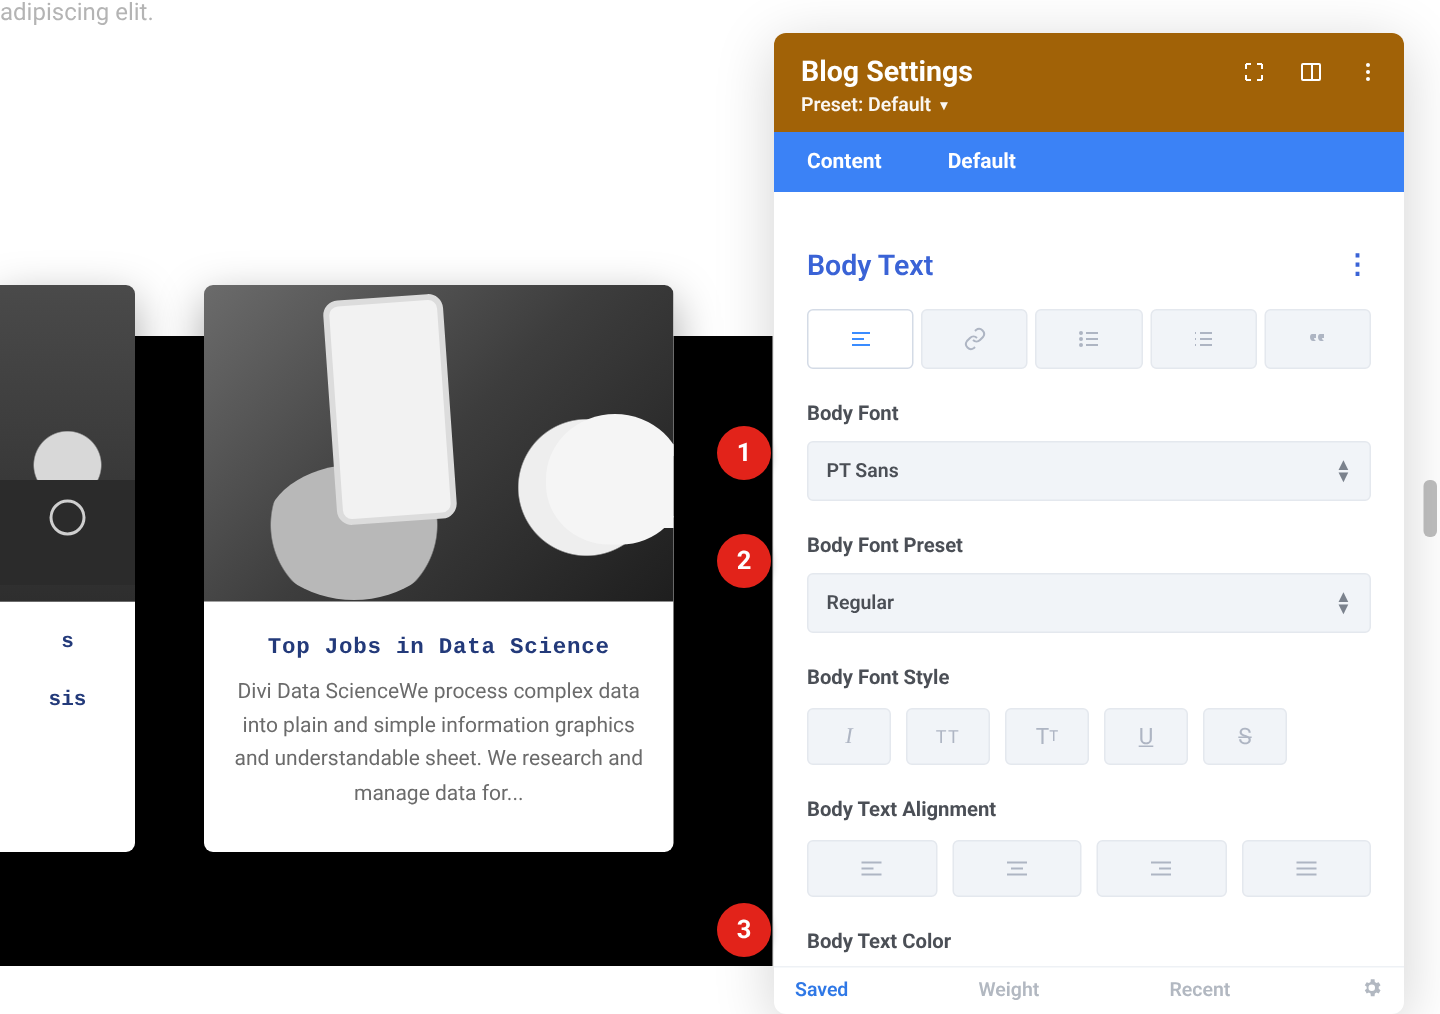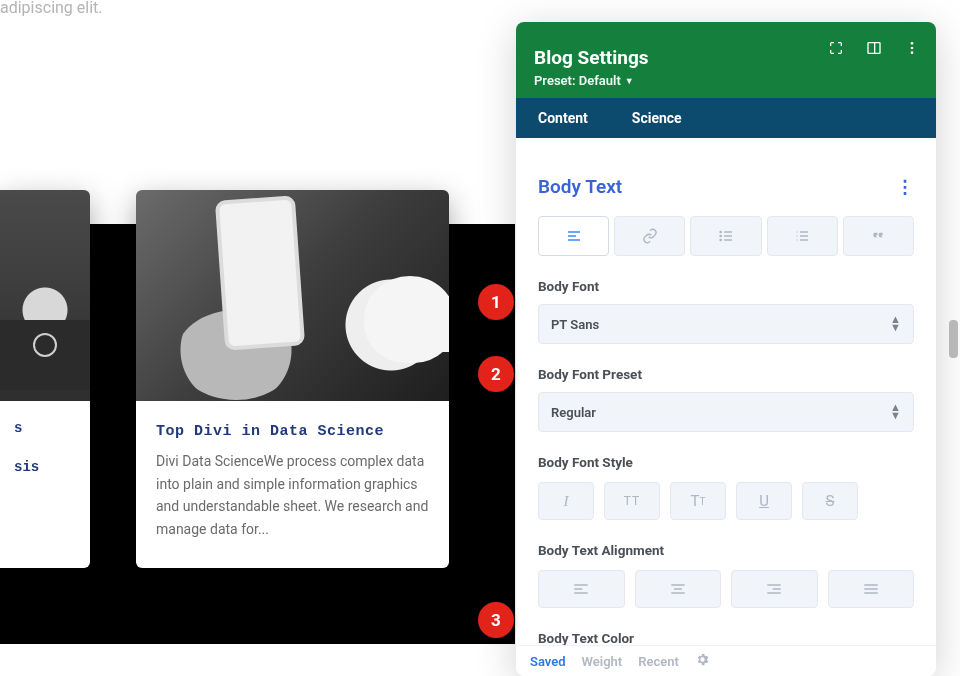--- a/index.html
+++ b/index.html
@@ -1,20 +1,20 @@
 <!DOCTYPE html>
 <html><head>
 <meta charset="utf-8">
 <style>
   * { box-sizing: border-box; margin: 0; padding: 0; }
   html, body { width: 960px; height: 676px; overflow: hidden; font-family: -apple-system, "Segoe UI", Roboto, "Helvetica Neue", Arial, sans-serif; background:#fff; }
   body { position: relative; }
 
   
-  .preview { position:absolute; left:0; top:0; width:515px; height:536px; background:#fff; }
+  .preview { position:absolute; left:0; top:0; width:515px; height:536px; background:#fff;text-align:center; }
   .preview-top-text { position:absolute; left:0; top:-2px; color:#b4b4b4; font-size:16px; }
   .dark-band { position:absolute; left:0; top:224px; width:515px; height:420px; background:#000; }
 
   .card-partial {
     position:absolute; left:0; top:190px; width:90px; height:378px;
     background:#fff; border-radius:0 6px 6px 0; box-shadow:0 10px 30px rgba(0,0,0,.35);
     overflow:hidden;
   }
   .card-partial .img { width:100%; height:211px; background:#575757;
     background-image:
@@ -58,29 +58,29 @@
   .card .body { padding:22px 20px; }
   .card .title { font-family:"Courier New",monospace; color:#233a7a; font-size:15px; letter-spacing:.5px; font-weight:600; }
   .card .desc  { margin-top:10px; color:#6b6b6b; font-size:14px; line-height:1.62; }
 
   
   .panel {
     position:absolute; left:516px; top:22px; width:420px; height:654px;
     background:#fff; border-radius:8px; box-shadow:0 8px 40px rgba(0,0,0,.18);
     overflow:hidden; display:flex; flex-direction:column;
   }
-  .panel-header { background:#15803d; color:#fff; padding:24px 18px 10px; position:relative; }
+  .panel-header { background:#a16207; color:#fff; padding:14px 18px 10px; position:relative; }
   .panel-title  { font-size:19px; font-weight:700; }
   .panel-preset { font-size:13px; margin-top:4px; font-weight:600; opacity:.95; display:flex; align-items:center; gap:4px;}
   .panel-preset .caret { font-size:9px; }
   .panel-icons { position:absolute; right:10px; top:12px; display:flex; gap:10px; }
   .panel-icons .ic { width:28px; height:28px; display:flex; align-items:center; justify-content:center; color:#fff; border-radius:4px; cursor:pointer; }
   .panel-icons .ic svg { width:16px; height:16px; }
 
-  .tabs { display:flex; background:#0c4a6e; }
+  .tabs { display:flex; background:#3b82f6; }
   .tab { flex:0 0 auto; padding:12px 22px; color:#fff; font-size:14px; font-weight:700; cursor:pointer; }
   .tab.active { background:#a259ff; }
 
   .panel-body { flex:1; overflow:auto; padding:22px 22px 8px; }
   .section-hd { display:flex; align-items:center; justify-content:space-between;margin-top:15px; }
   .section-hd h3 { color:#3a63d6; font-size:19px; font-weight:600; }
   .vmenu { color:#3a63d6; font-size:18px; font-weight:700; cursor:pointer; line-height:1; }
 
   .seg-row {
     margin-top:18px; display:flex; gap:5px;
@@ -127,21 +127,21 @@
   .swatch.none  {
     background:#fff; box-shadow:inset 0 0 0 2px #e7ebf1; position:relative; overflow:hidden;
   }
   .swatch.none::after {
     content:""; position:absolute; left:-4px; top:12px; width:40px; height:4px;
     background:#e94b4b; transform:rotate(-45deg);
   }
 
   .panel-footer {
     border-top:1px solid #eef1f5; padding:6px 14px 6px; display:flex; align-items:center;
-    justify-content:flex-start; gap:16px; font-size:13px;
+    justify-content:space-between; gap:16px; font-size:13px;
   }
   .panel-footer .lnk { color:#b2b8c1; font-weight:600; cursor:pointer; }
   .panel-footer .lnk.active { color:#2f78e6; }
   .panel-footer .gear { color:#b2b8c1; cursor:pointer; }
   .panel-footer .gear svg { width:15px; height:15px; }
 
   
   .badge {
     position:absolute; width:36px; height:36px; border-radius:50%;
     background:#e2231a; color:#fff; font-weight:700; font-size:17px;
@@ -174,21 +174,21 @@
     </div>
   </div>
 
   <div class="card">
     <div class="img">
       <div class="hand"></div>
       <div class="phone"></div>
       <div class="mug"></div>
     </div>
     <div class="body">
-      <div class="title">Top Divi in Data Science</div>
+      <div class="title">Top Jobs in Data Science</div>
       <div class="desc">Divi Data ScienceWe process complex data into plain and simple information graphics and understandable sheet. We research and manage data for...</div>
     </div>
   </div>
 </div>
 
 <div class="panel">
   <div class="panel-header">
     <div class="panel-title">Blog Settings</div>
     <div class="panel-preset">
       <span>Preset: Default</span>
@@ -211,21 +211,21 @@
             <circle cx="12" cy="5" r="2"></circle>
             <circle cx="12" cy="12" r="2"></circle>
             <circle cx="12" cy="19" r="2"></circle>
           </svg>
       </div>
     </div>
   </div>
 
   <div class="tabs">
     <div class="tab">Content</div>
-    <div class="tab">Science</div>
+    <div class="tab">Default</div>
   </div>
 
   <div class="panel-body">
 
     <div class="section-hd">
       <h3>Body Text</h3>
       <div class="vmenu">⋮</div>
     </div>
 
     <div class="seg-row">

